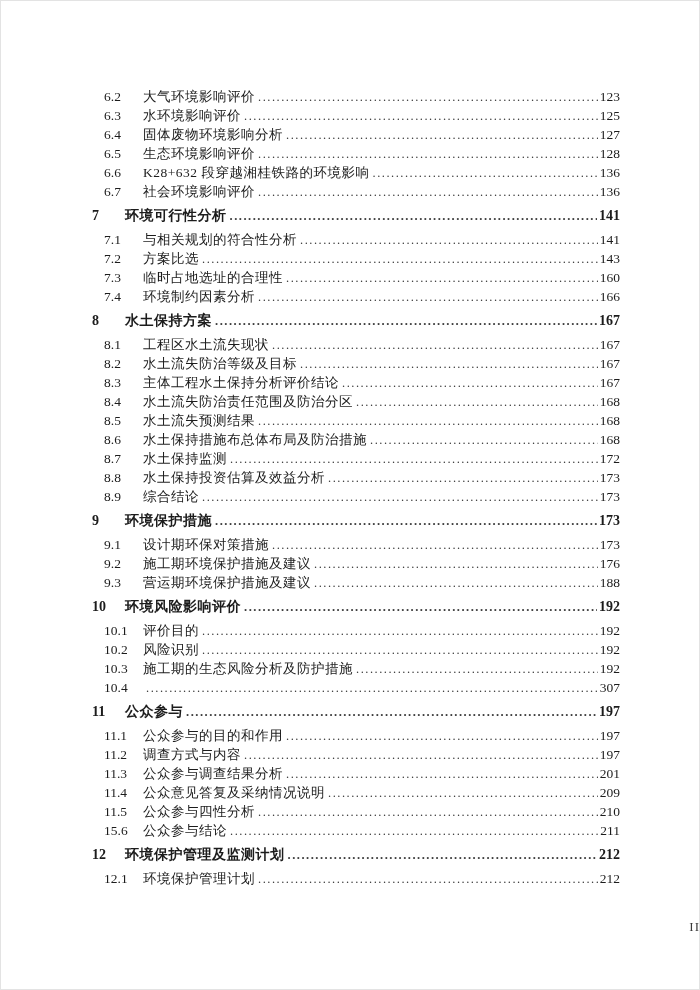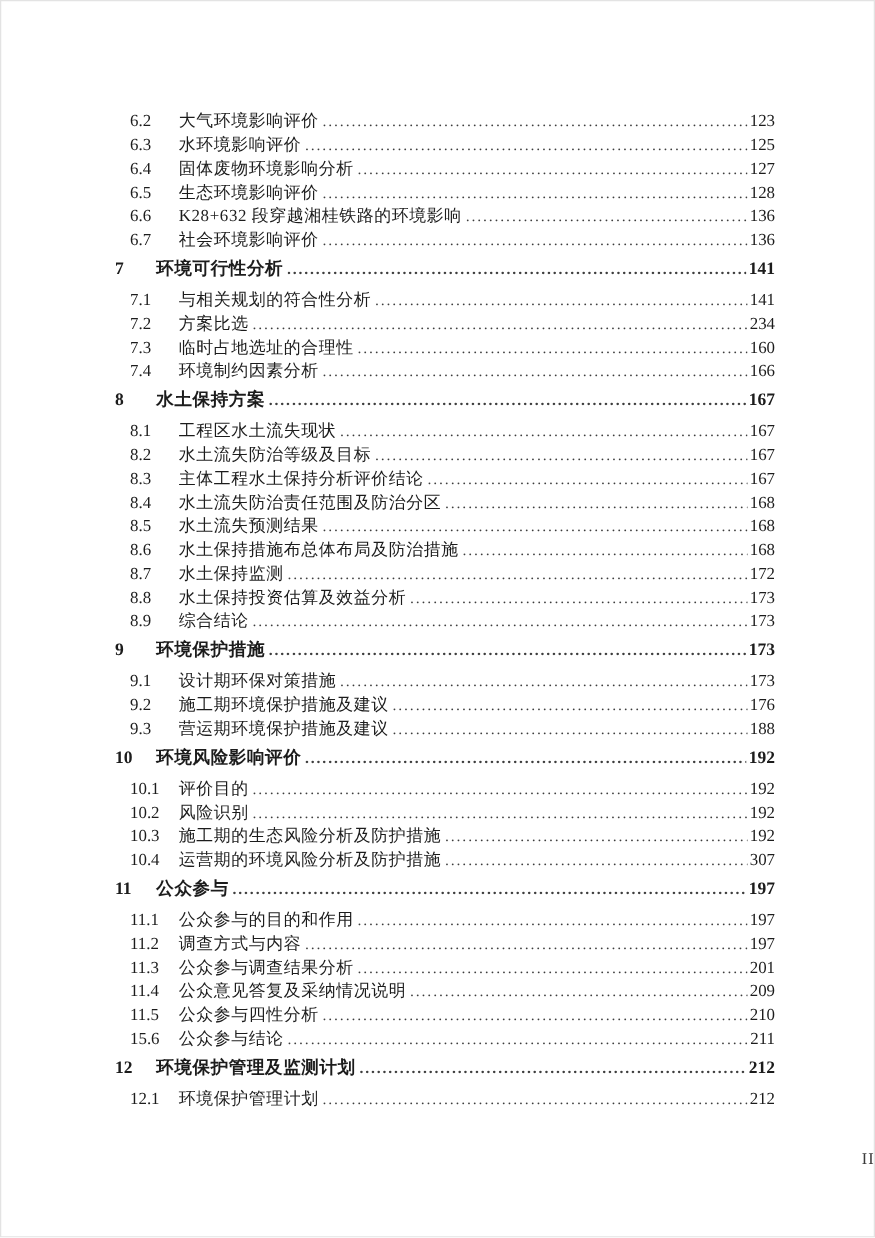--- a/index.html
+++ b/index.html
@@ -111,21 +111,21 @@
       <div class="row sub">
     <span class="num">7.1</span>
     <span class="title">与相关规划的符合性分析</span>
     <span class="leader"></span>
     <span class="pagenum">141</span>
   </div>
       <div class="row sub">
     <span class="num">7.2</span>
     <span class="title">方案比选</span>
     <span class="leader"></span>
-    <span class="pagenum">234</span>
+    <span class="pagenum">143</span>
   </div>
       <div class="row sub">
     <span class="num">7.3</span>
     <span class="title">临时占地选址的合理性</span>
     <span class="leader"></span>
     <span class="pagenum">160</span>
   </div>
       <div class="row sub">
     <span class="num">7.4</span>
     <span class="title">环境制约因素分析</span>
@@ -235,21 +235,20 @@
     <span class="pagenum">192</span>
   </div>
       <div class="row sub">
     <span class="num">10.3</span>
     <span class="title">施工期的生态风险分析及防护措施</span>
     <span class="leader"></span>
     <span class="pagenum">192</span>
   </div>
       <div class="row sub">
     <span class="num">10.4</span>
-    <span class="title">运营期的环境风险分析及防护措施</span>
     <span class="leader"></span>
     <span class="pagenum">307</span>
   </div>
       <div class="row chapter">
     <span class="num">11</span>
     <span class="title">公众参与</span>
     <span class="leader"></span>
     <span class="pagenum">197</span>
   </div>
       <div class="row sub">

